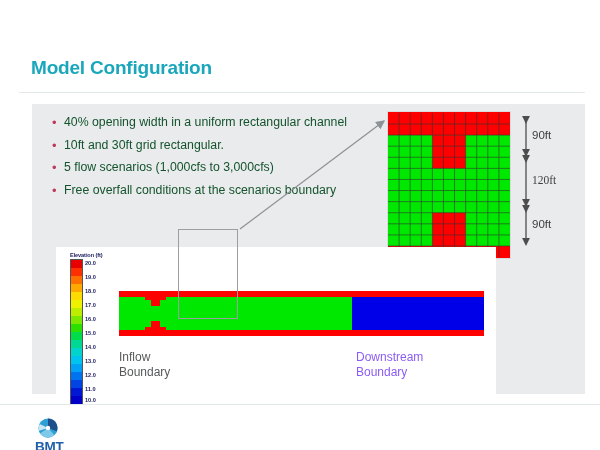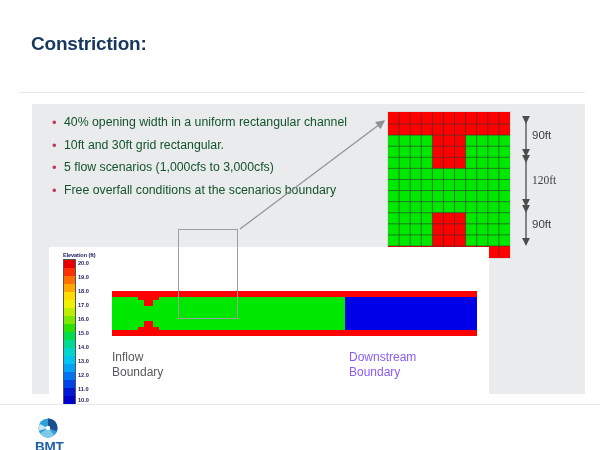--- a/index.html
+++ b/index.html
@@ -116,21 +116,21 @@
   }
   .dim-label {
     position: absolute;
     font-size: 11.5px;
     color: #404040;
     left: 14px;
   }
   
   .plan-box {
     position: absolute;
-    left: 17px;
+    left: 24px;
     top: 143px;
     width: 440px;
     height: 160px;
     background: #ffffff;
   }
   .legend {
     position: absolute;
     left: 14px;
     top: 5px;
     width: 52px;
@@ -303,21 +303,21 @@
     margin-left: 4px;
     letter-spacing: -0.2px;
   }
 </style>
 </head>
 <body>
 
 <div class="slide">
 
   <div class="header">
-    <div class="title-line1">Constriction:</div>
+    <div class="title-line2">Model Configuration</div>
   </div>
 
   <div class="content-panel">
 
     <div class="bullets">
       <div class="bullet-row">
         <div class="bullet-dot">•</div>
         <div class="bullet-text">40% opening width in a uniform rectangular channel</div>
       </div>
       <div class="bullet-row">

